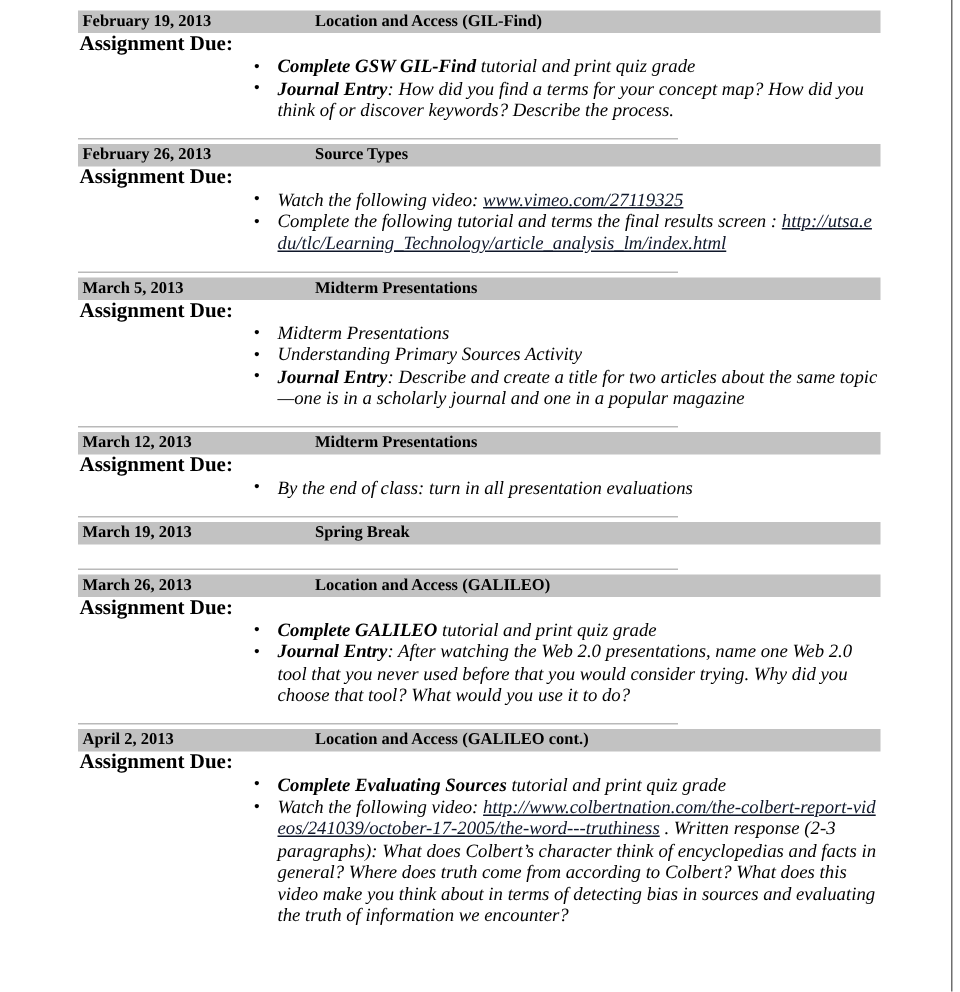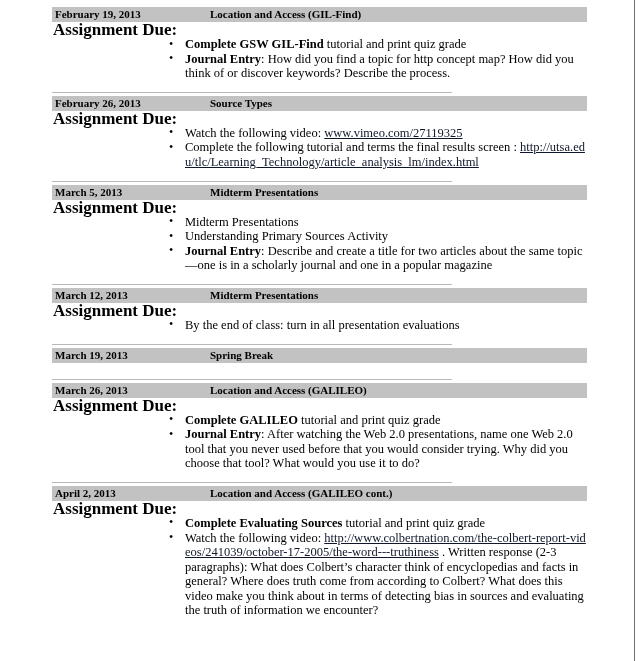--- a/index.html
+++ b/index.html
@@ -62,29 +62,30 @@
     left: 3px;
     top: 0;
   }
   .hdr-topic {
     position: absolute;
     left: 158px;
     top: 0;
   }
   .assignment-due {
     font-weight: bold;
-    font-size: 17px;
+    font-size: 14px;
     line-height: 15px;
     padding-left: 1px;
     white-space: nowrap;
   }
   ul.items {
     list-style: none;
     margin: 0;
     padding: 0;
+    font-style: italic;
   }
   ul.items > li {
     position: relative;
     padding-left: 133px;
     font-size: 12.5px;
     line-height: 14.6px;
     text-align: left;
   }
   ul.items > li::before {
     content: "\2022";
@@ -111,21 +112,21 @@
   <div id="page-right-rule"></div>
   <div id="schedule">
       <div class="sched-section">
         <div class="section-header">
           <span class="hdr-date">February 19, 2013</span>
           <span class="hdr-topic">Location and Access (GIL-Find)</span>
         </div>
         <div class="assignment-due">Assignment Due:</div>
         <ul class="items">
           <li><span class="lead">Complete GSW GIL-Find</span><span> tutorial and print quiz grade</span></li>
-          <li><span class="lead">Journal Entry</span><span>: How did you find a topic for http concept map? How did you think of or discover keywords? Describe the process.</span></li>
+          <li><span class="lead">Journal Entry</span><span>: How did you find a terms for your concept map? How did you think of or discover keywords? Describe the process.</span></li>
         </ul>
         <div class="spacer-sm"></div>
       </div>
       <div class="sched-section">
         <div class="section-rule"></div>
         <div class="section-header">
           <span class="hdr-date">February 26, 2013</span>
           <span class="hdr-topic">Source Types</span>
         </div>
         <div class="assignment-due">Assignment Due:</div>

